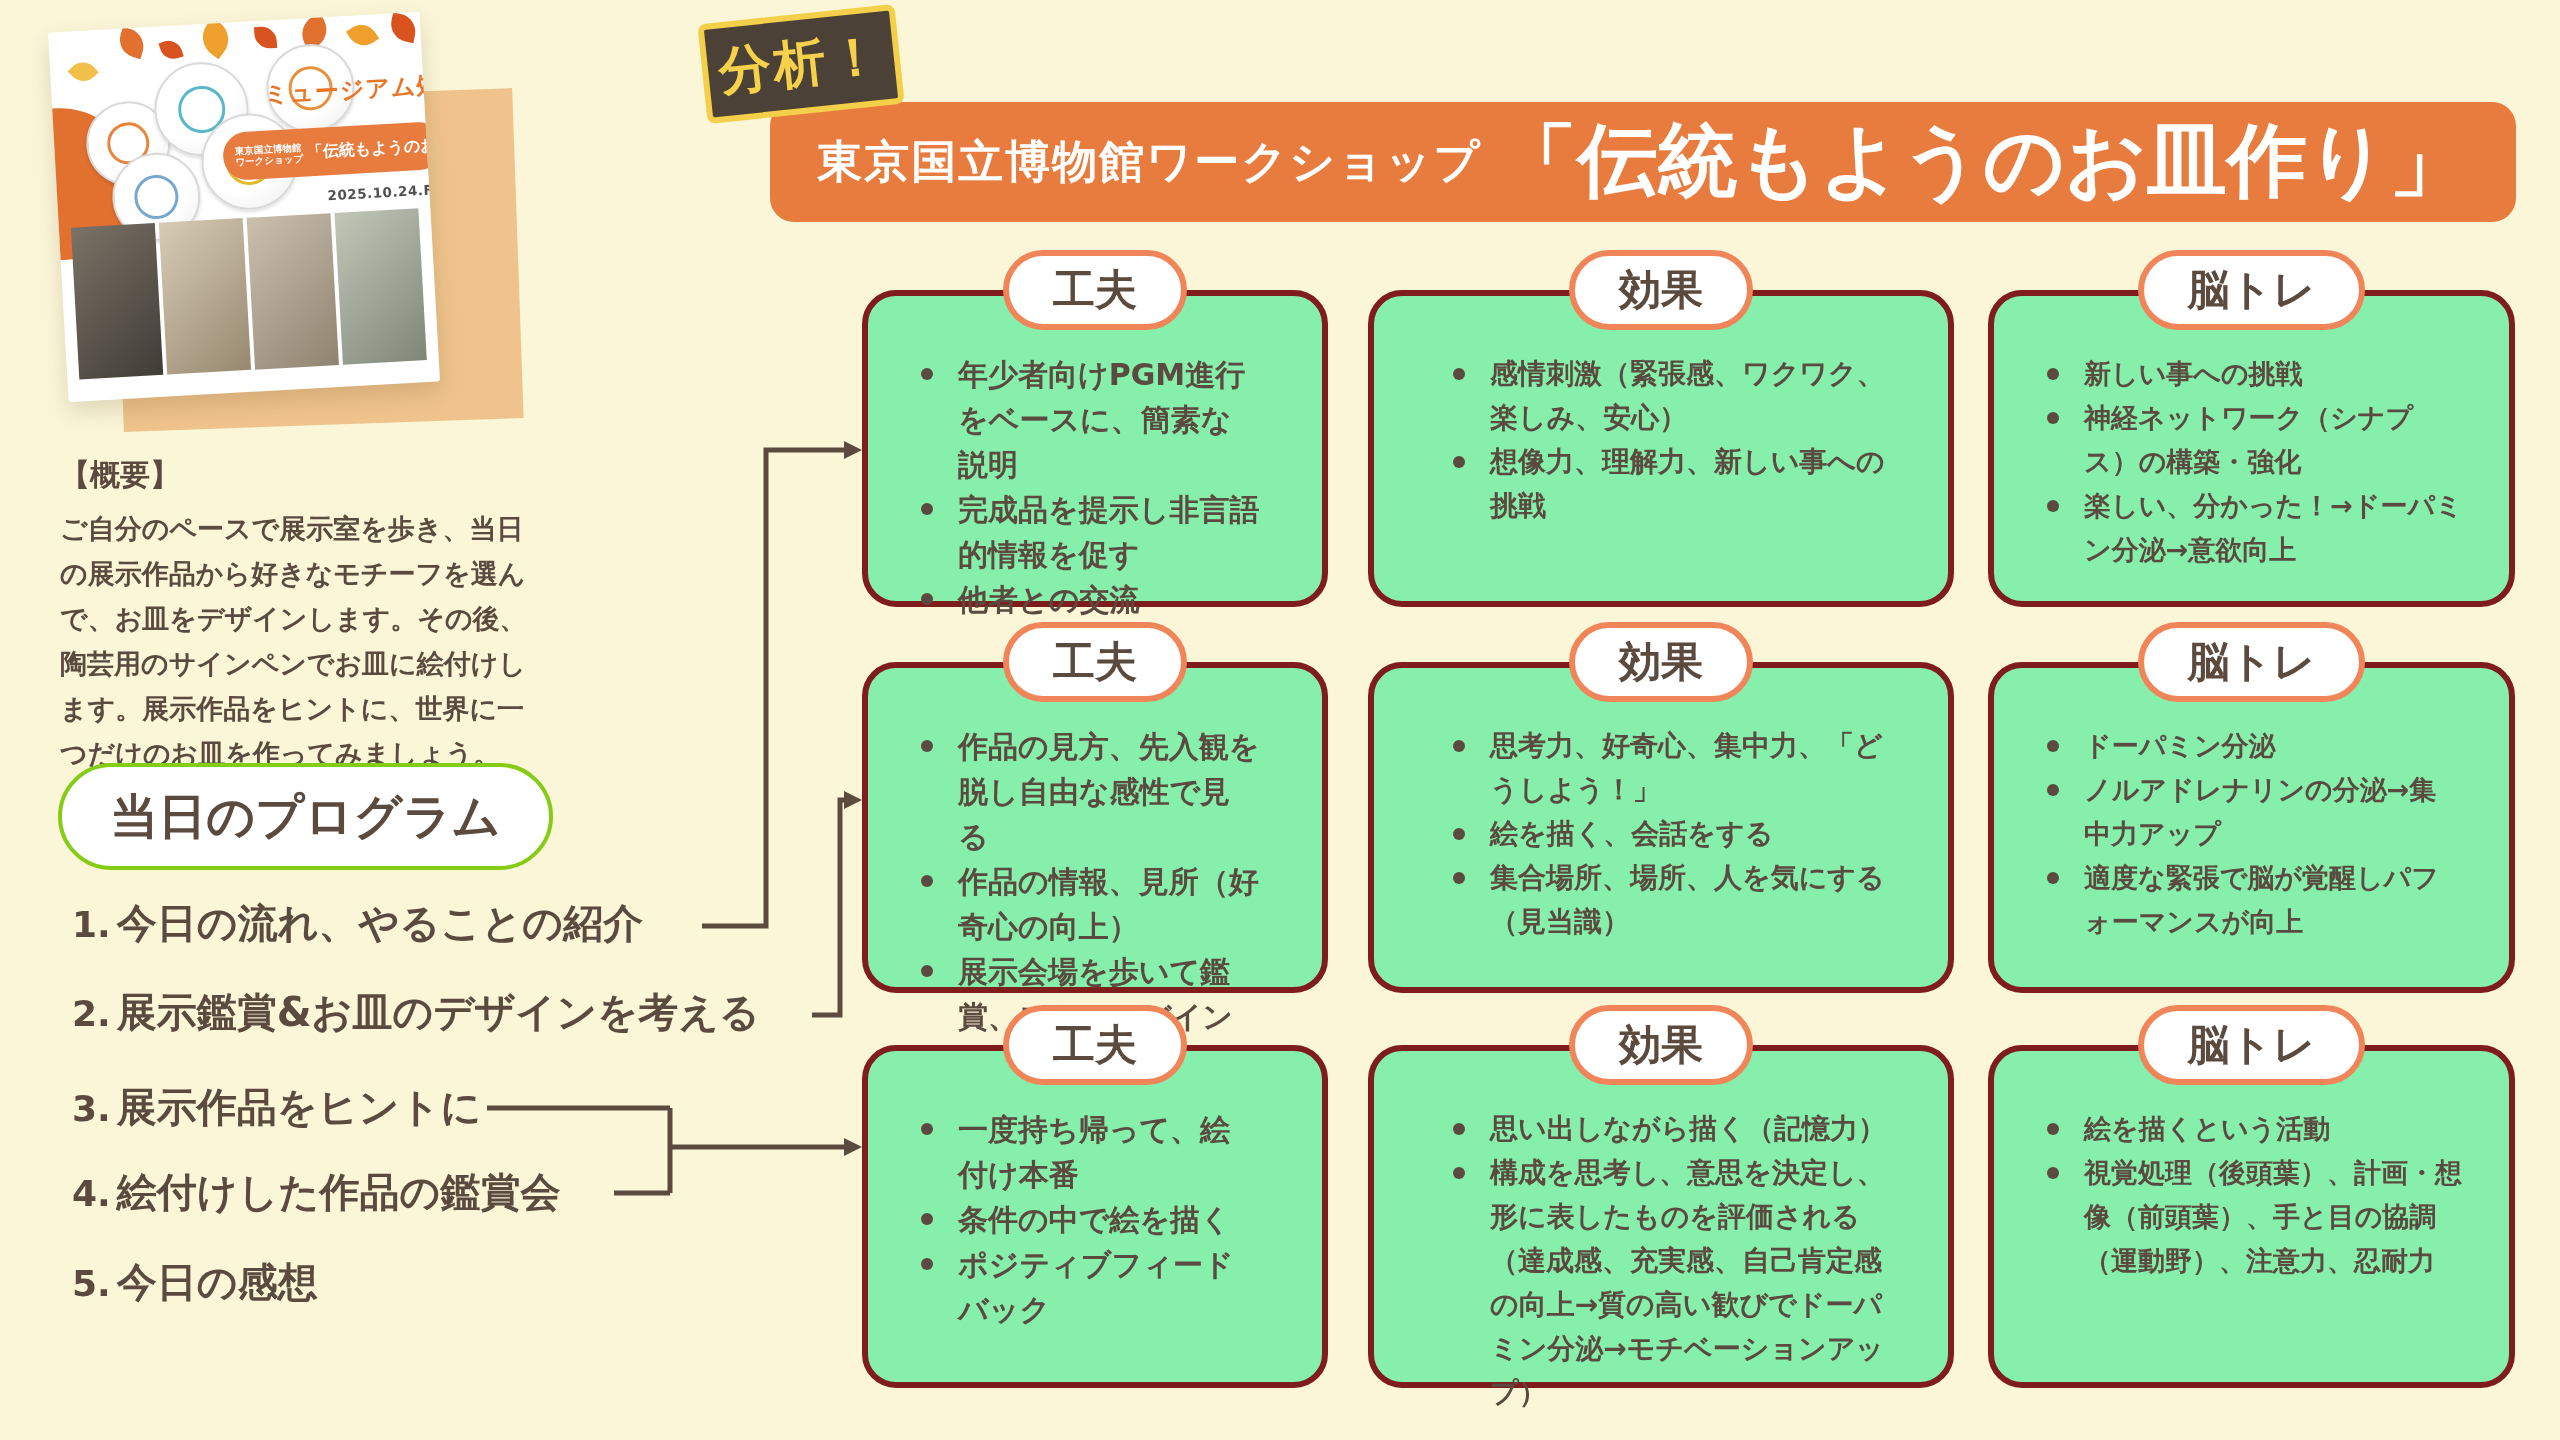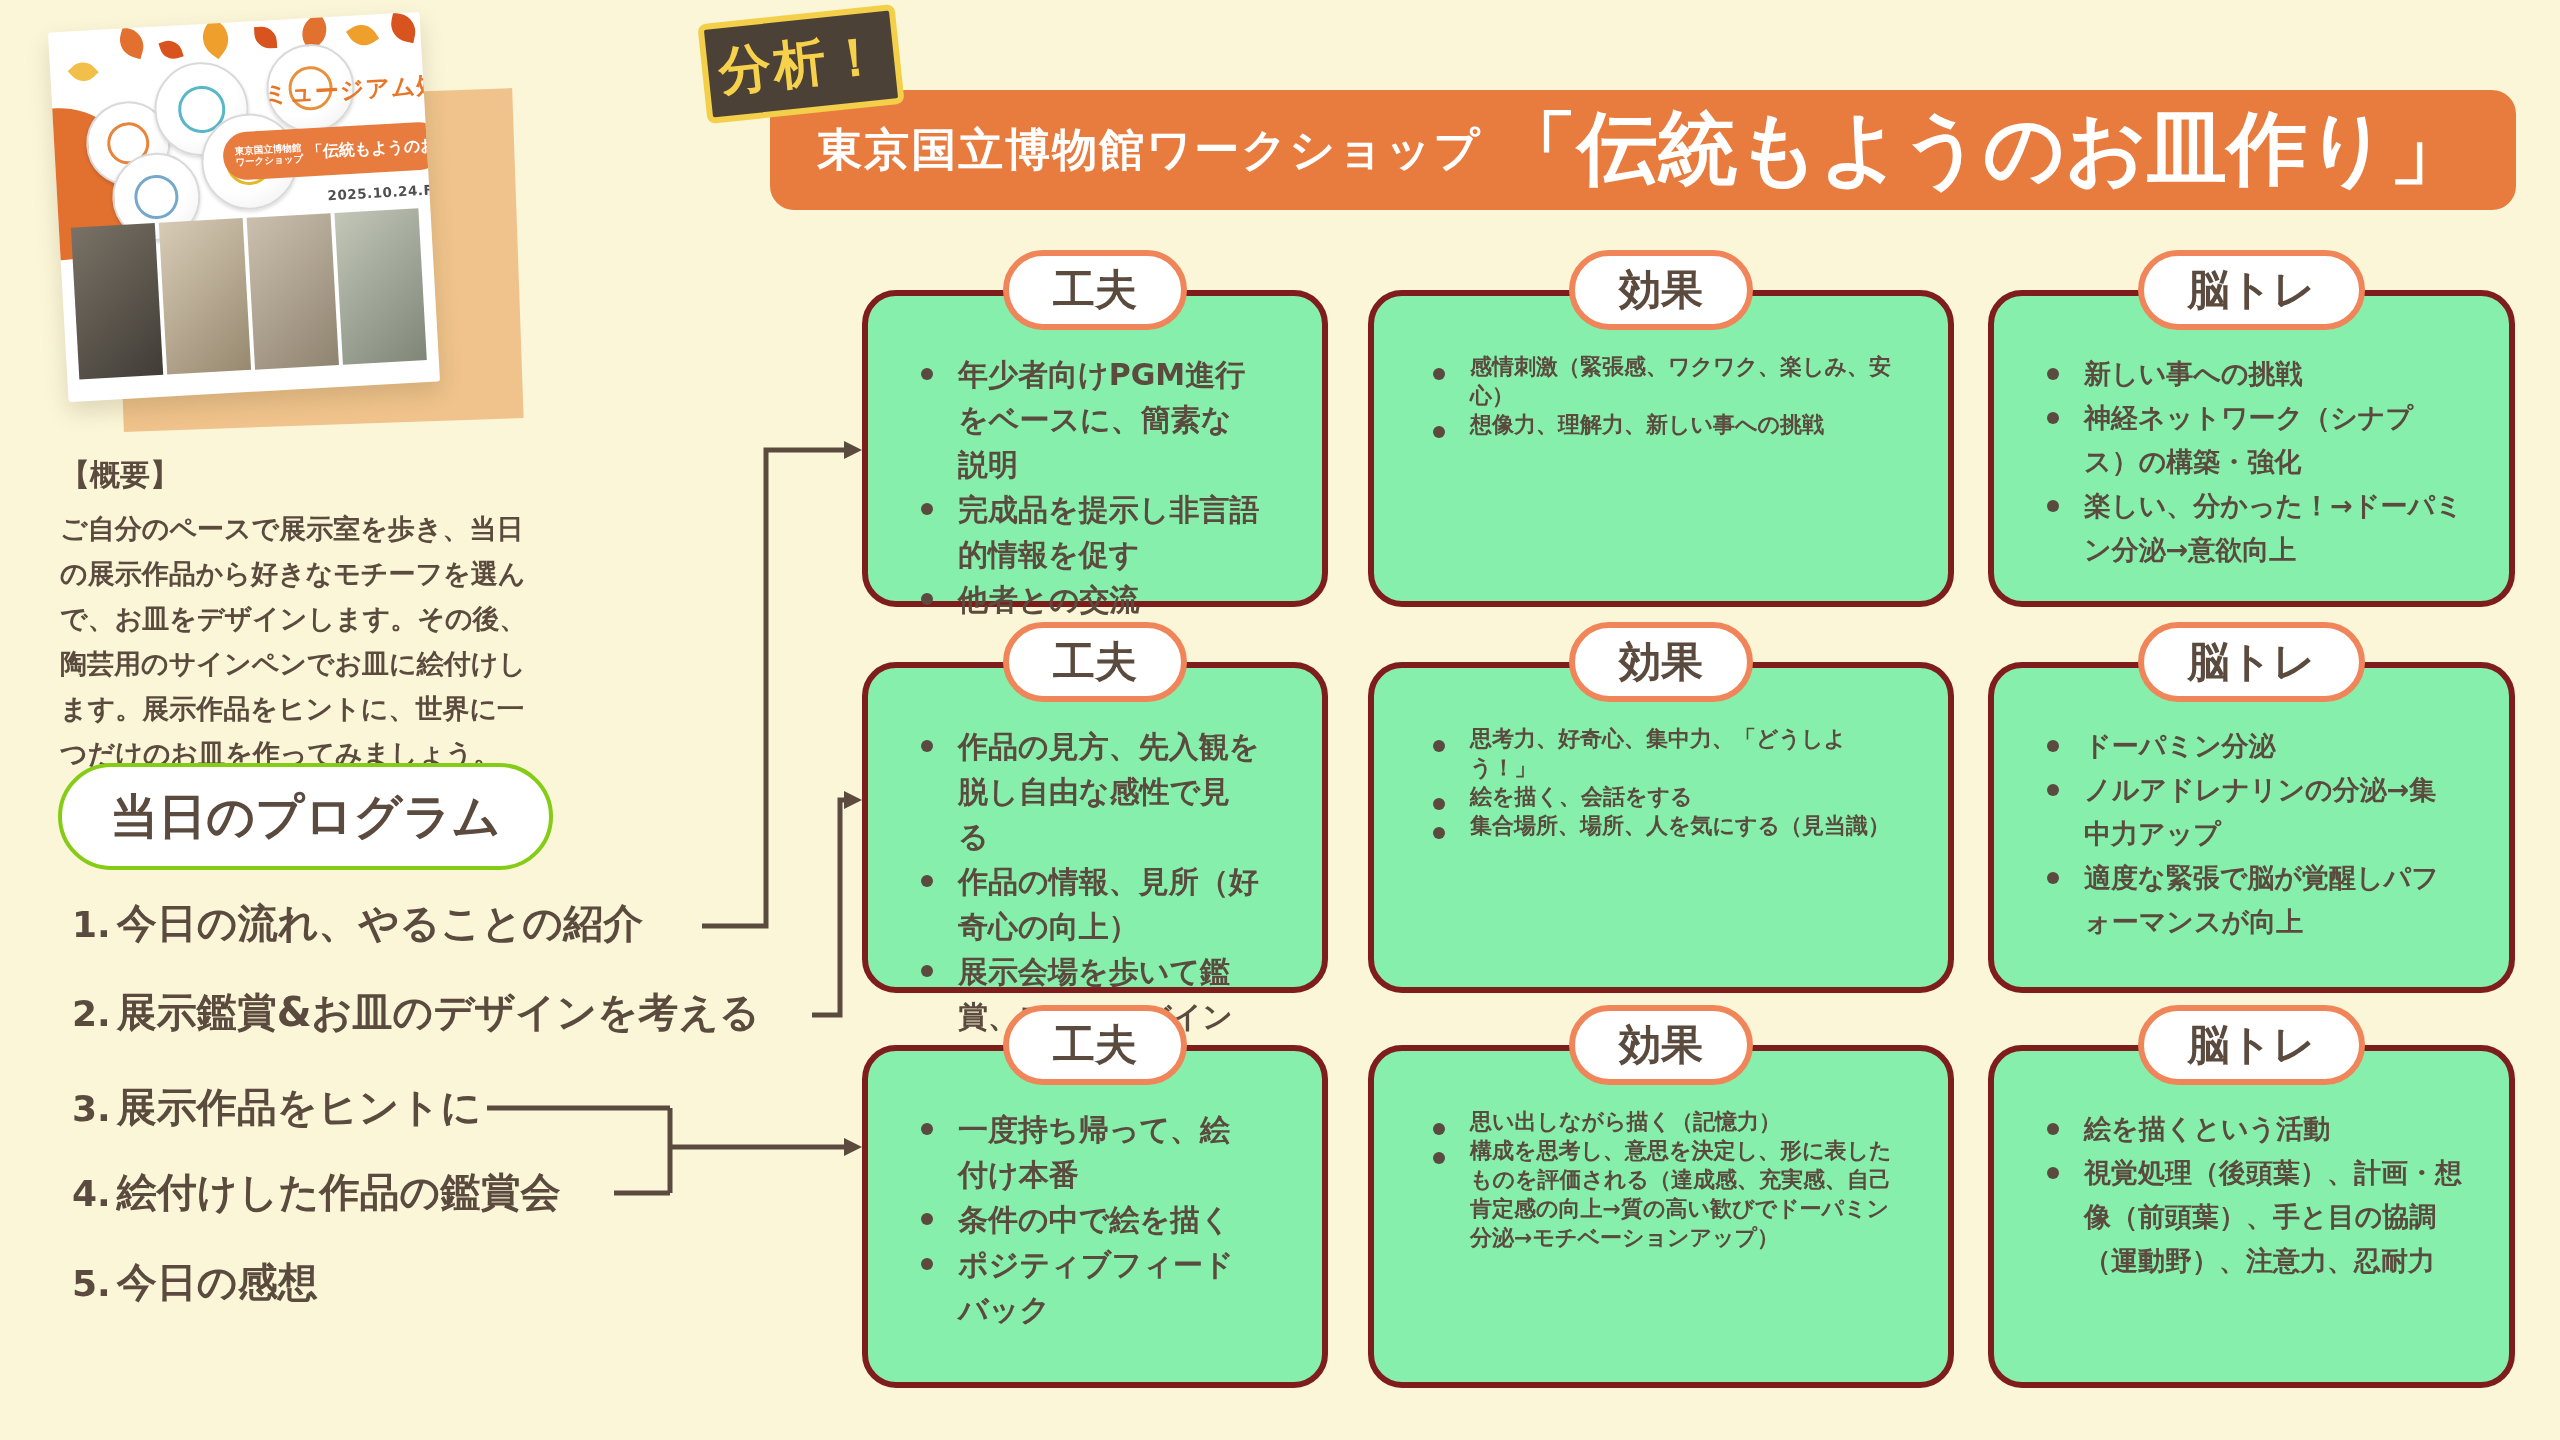--- a/index.html
+++ b/index.html
@@ -16,21 +16,21 @@
   .flyer-brand{position:absolute;left:212px;top:58px;font-size:24px;color:#E87629;letter-spacing:1px;white-space:nowrap;}
   .flyer-pill{position:absolute;left:168px;top:110px;width:220px;height:48px;background:#E87C3E;border-radius:26px;display:flex;align-items:center;padding-left:12px;box-sizing:border-box;}
   .flyer-org{display:flex;flex-direction:column;font-size:9.5px;line-height:1.2;color:#fff;white-space:nowrap;}
   .flyer-pill-title{font-size:16px;color:#fff;white-space:nowrap;margin-left:4px;}
   .flyer-date{position:absolute;left:270px;top:170px;font-size:13.5px;color:#4f4f4f;letter-spacing:.5px;}
   .flyer-photos{position:absolute;left:12px;top:196px;width:348px;height:152px;display:flex;gap:4px;}
   .flyer-photo{flex:1 1 0;}
 
   
   .badge{position:absolute;left:702px;top:14px;width:198px;height:100px;background:#4C4137;border:6px solid #F3CF4A;border-radius:8px;transform:rotate(-6deg);display:flex;align-items:center;justify-content:center;font-size:52px;letter-spacing:3px;color:#F6D14B;z-index:3;box-sizing:border-box;}
-  .banner{position:absolute;left:770px;top:90px;width:1746px;height:120px;background:#E87C3E;border-radius:24px;display:flex;align-items:center;justify-content:center;gap:16px;z-index:2;}
+  .banner{position:absolute;left:770px;top:102px;width:1746px;height:120px;background:#E87C3E;border-radius:24px;display:flex;align-items:center;justify-content:center;gap:16px;z-index:2;}
   .banner-prefix{font-size:45px;color:#ffffff;letter-spacing:2px;white-space:nowrap;}
   .banner-main{font-size:80px;color:#ffffff;white-space:nowrap;}
 
   
   .overview{position:absolute;left:60px;top:455px;width:478px;}
   .overview-heading{font-size:30px;margin-bottom:10px;}
   .overview-body{font-size:27px;line-height:45px;}
 
   
   .program-pill{position:absolute;left:58px;top:763px;width:495px;height:107px;background:#ffffff;border:4px solid #84cc16;border-radius:60px;display:flex;align-items:center;justify-content:center;font-size:48px;box-sizing:border-box;}
@@ -41,21 +41,21 @@
   
   #connectors{position:absolute;left:0;top:0;z-index:1;}
 
   
   .card{position:absolute;background:#86efac;border:6px solid #7f1d1d;border-radius:34px;box-sizing:border-box;}
   .card-pill{position:absolute;top:-46px;left:50%;transform:translateX(-50%);height:80px;line-height:68px;padding:0 44px;background:#ffffff;border:6px solid #F0855A;border-radius:46px;font-size:42px;color:#5B4A3E;white-space:nowrap;box-sizing:border-box;}
   .card ul{margin:0;list-style:none;color:#5B4A3E;}
   .card li{position:relative;padding-left:40px;}
   .card li::before{content:'';position:absolute;left:3px;top:16px;width:12px;height:12px;border-radius:50%;background:#5B4A3E;}
   .card.c1 ul{font-size:30px;line-height:45px;padding:56px 62px 0 50px;}
-  .card.c2 ul{font-size:22px;line-height:29px;padding:56px 40px 0 56px;}
+  .card.c2 ul{font-size:28px;line-height:44px;padding:56px 40px 0 56px;margin-left:20px;}
   .card.c3 ul{font-size:27px;line-height:44px;padding:56px 46px 0 50px;}
 </style>
 </head>
 <body>
 
 <div id="root">
 
   <div class="flyer-back"></div>
 
   <div class="flyer">

